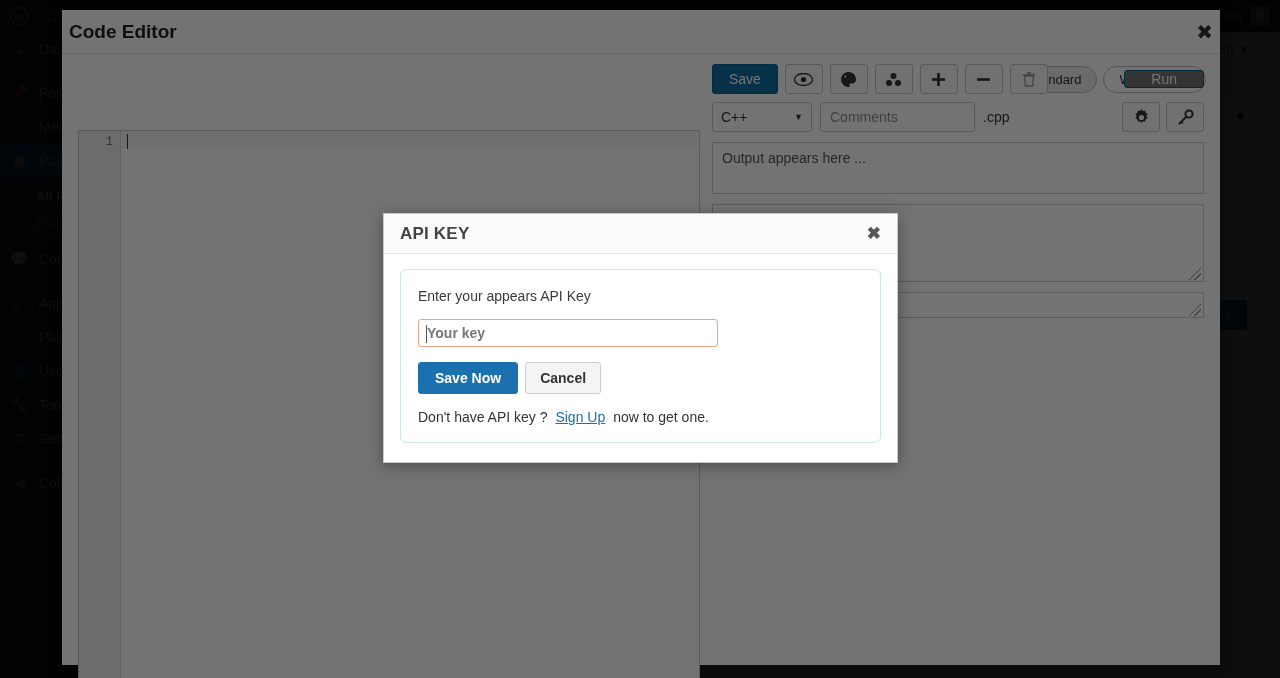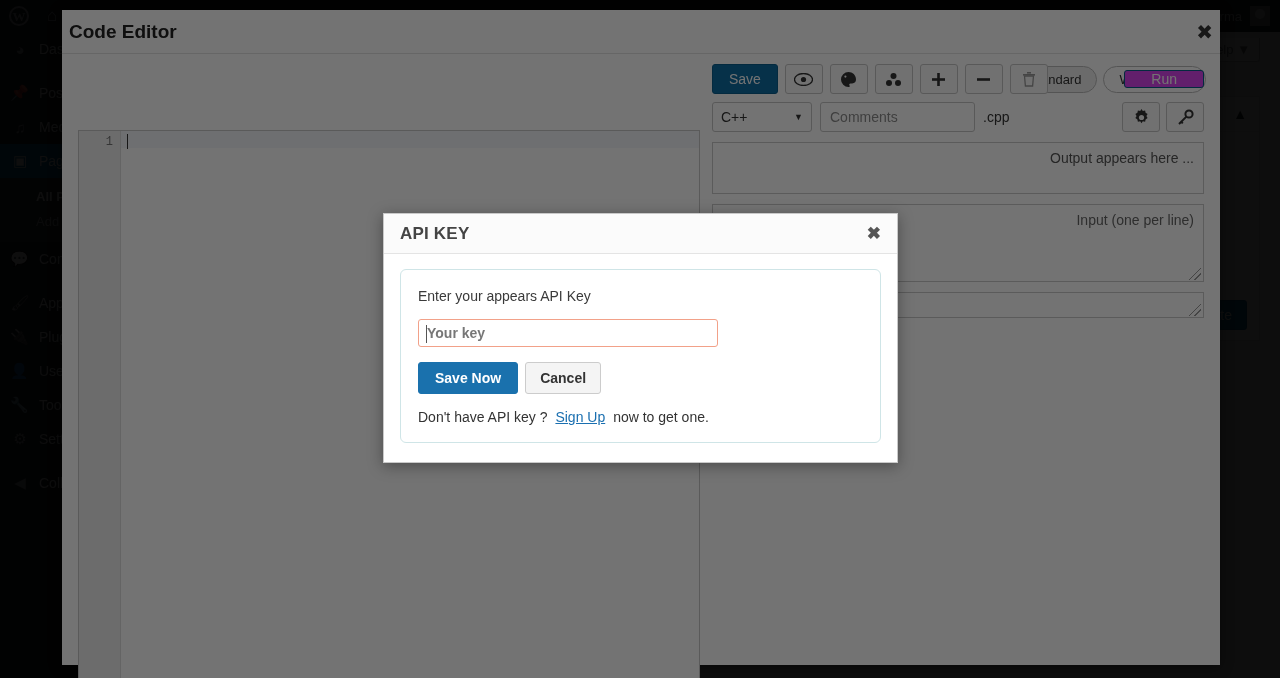--- a/index.html
+++ b/index.html
@@ -130,34 +130,34 @@
     flex: 1; position: relative; padding: 4px 6px;
     font-family: "Liberation Mono", monospace; font-size: 12px; color: #222;
   }
   .ce-code-activeline {
     position: absolute; left: 0; right: 0; top: 0; height: 17px; background: #f4f7fb;
   }
   .ce-caret {
     position: absolute; left: 6px; top: 3px; width: 1px; height: 15px; background: #333;
   }
 
-  .ce-right { position: absolute; left: 650px; top: 10px; right: 16px; text-align: right; }
+  .ce-right { position: absolute; left: 650px; top: 10px; right: 16px; }
   .ce-toolbar { display: flex; align-items: center; gap: 7px; }
   .ce-btn-save {
     background: #0e6da3; color: #fff; border: 1px solid #0b5d8c; border-radius: 3px;
     padding: 6px 16px; font-size: 14px;
   }
   .ce-icon-btn {
     width: 38px; height: 30px; border: 1px solid #c5c5c5; border-radius: 3px;
     background: #fafafa; display: inline-flex; align-items: center; justify-content: center;
     color: #333;
   }
   .ce-icon-btn.muted { color: #9a9a9a; }
   .ce-btn-run {
-    margin-left: auto; background: #d946ef; color: #fff; border: 1px solid #0b5d8c;
+    margin-left: auto; background: #737373; color: #fff; border: 1px solid #0b5d8c;
     border-radius: 3px; padding: 0 26px; font-size: 14px;
   }
   .ce-row2 { display: flex; align-items: center; gap: 8px; margin-top: 8px; }
   .ce-select {
     width: 100px; height: 30px; border: 1px solid #c5c5c5; border-radius: 3px;
     background: #fff; display: flex; align-items: center; justify-content: space-between;
     padding: 0 8px; font-size: 14px; color: #333;
   }
   .ce-caret-down { font-size: 9px; color: #333; }
   .ce-fname {

